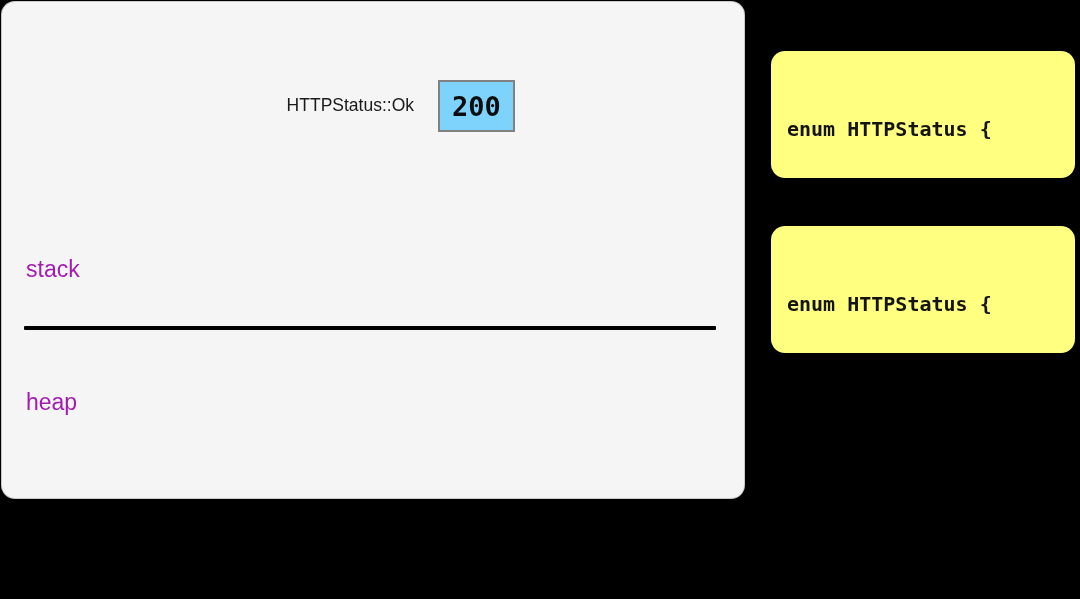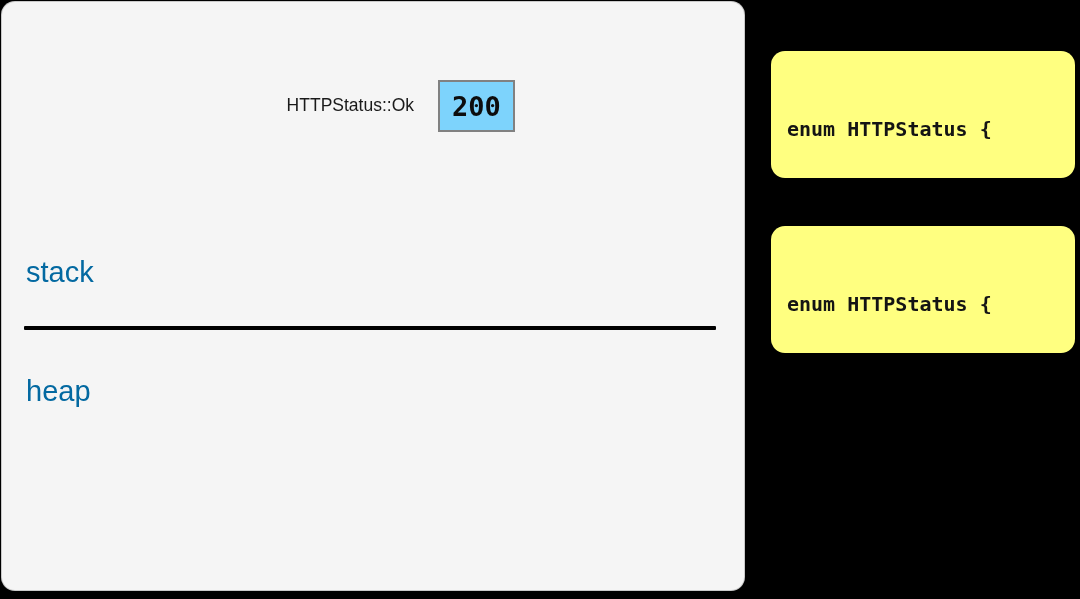--- a/index.html
+++ b/index.html
@@ -16,21 +16,21 @@
     font-family: "Liberation Sans", sans-serif;
     -webkit-font-smoothing: antialiased;
   }
 
   
   #memory-panel {
     position: absolute;
     left: 2px;
     top: 2px;
     width: 742px;
-    height: 588px;
+    height: 496px;
     background: #f5f5f5;
     border-radius: 13px;
     box-shadow: 0 0 0 1px #c9c9c9, 2px 3px 5px rgba(0,0,0,0.30);
     overflow: hidden;
   }
 
   
   .var-row {
     position: absolute;
     display: flex;
@@ -65,27 +65,27 @@
     font-weight: 700;
     color: #0d0d0d;
     letter-spacing: 0px;
   }
 
   
   .region-label {
     position: absolute;
     left: 24px;
     font-family: "Liberation Sans", sans-serif;
-    font-size: 29px;
-    color: #0369a1;
+    font-size: 23px;
+    color: #a21caf;
     line-height: 1;
     white-space: nowrap;
   }
   #stack-label { top: 256px; }
-  #heap-label  { top: 375px; }
+  #heap-label  { top: 389px; }
 
   
   #stack-heap-divider {
     position: absolute;
     left: 22px;
     top: 324px;
     width: 692px;
     height: 4px;
     background: #000000;
     border-radius: 1px;

